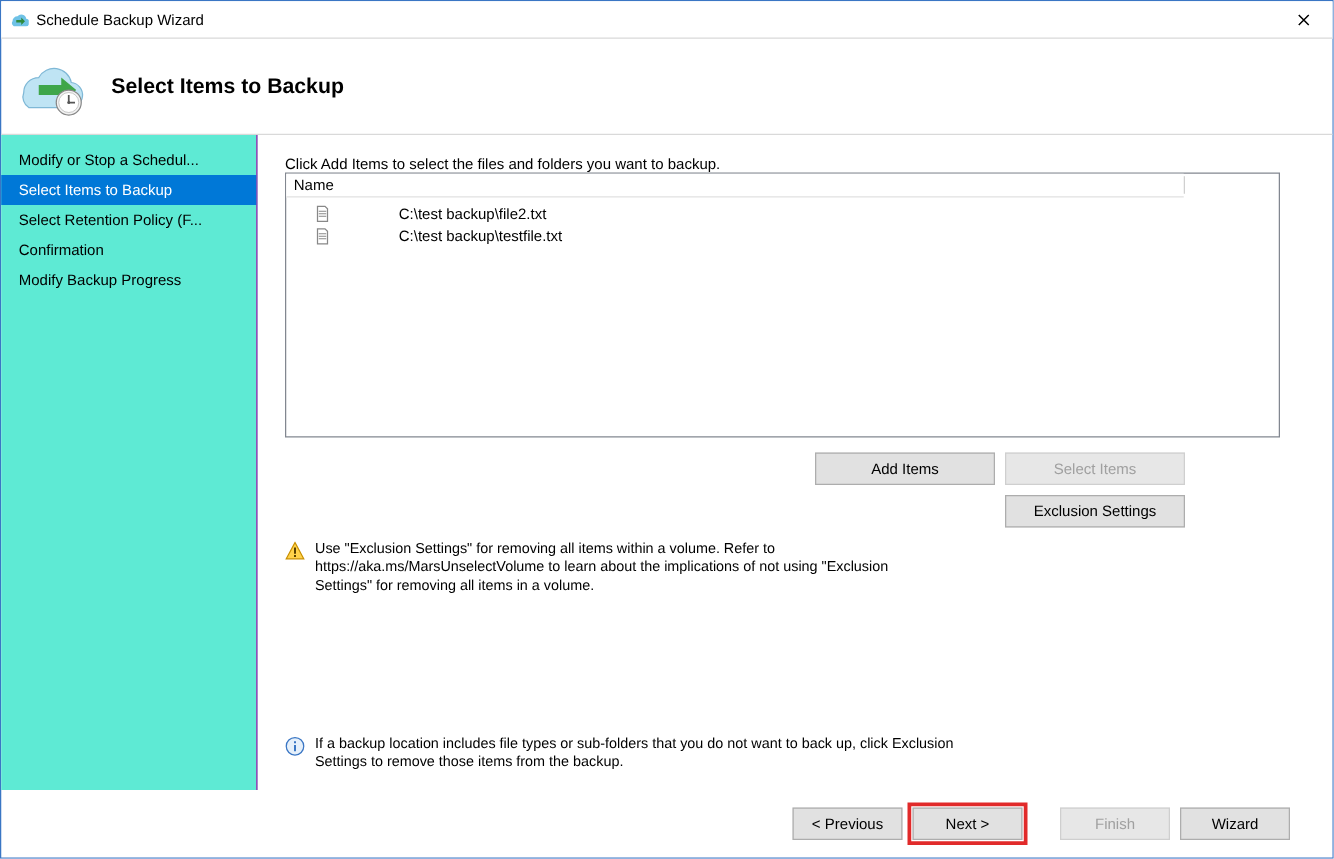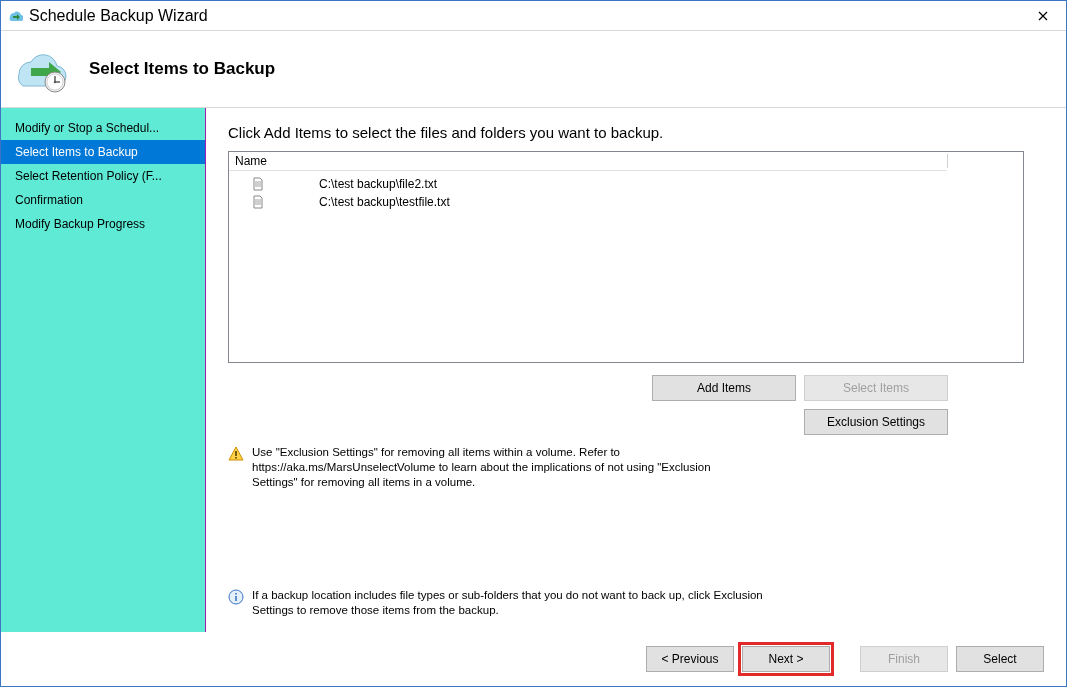--- a/index.html
+++ b/index.html
@@ -10,21 +10,21 @@
     background: #fff;
     display: flex; flex-direction: column;
     position: relative;
   }
   .titlebar {
     height: 30px; display: flex; align-items: center; padding: 0 0 0 6px;
     border-bottom: 1px solid #d9d9d9;
     background: #fff;
   }
   .titlebar .app-icon { width: 16px; height: 16px; margin-right: 6px; }
-  .titlebar .title { flex: 1; font-size: 16px; color: #000; }
+  .titlebar .title { flex: 1; font-size: 12px; color: #000; }
   .titlebar .close {
     width: 46px; height: 30px; display:flex; align-items:center; justify-content:center;
     cursor: default;
   }
   .titlebar .close svg { width: 10px; height: 10px; }
 
   .header-area {
     height: 76px; display: flex; align-items: center; padding-left: 10px;
   }
   .header-area .logo { width: 60px; height: 50px; margin-right: 18px; }
@@ -42,21 +42,21 @@
     padding: 4px 14px; font-size: 12px; color: #000; white-space: nowrap;
     overflow: hidden; text-overflow: ellipsis; cursor: default;
     line-height: 16px; margin-bottom:0px;
   }
   .step.selected { background: #0078d7; color: #fff; }
 
   .main {
     flex: 1; padding: 16px 22px 14px 22px; display: flex; flex-direction: column;
     position: relative; min-width:0;
   }
-  .instruction { font-size: 15px; margin-bottom: 10px; }
+  .instruction { font-size: 12px; }
 
   .listbox {
     border: 1px solid #828790; background: #fff;
     flex: 0 0 212px; display: flex; flex-direction: column;
     width: 796px;
   }
   .listbox .col-header {
     font-size: 12px; padding: 2px 6px; background: #fff;
     border-bottom: 1px solid #e1e1e1;
     position: relative;
@@ -81,21 +81,21 @@
 
   .note {
     display: flex; align-items: flex-start; gap: 8px; font-size: 11.5px;
     color: #000; margin-top: 10px; max-width: 520px; line-height: 15px;
   }
   .note .note-icon { width: 16px; height: 16px; flex: none; margin-top: 1px; }
   .note-info { margin-top: auto; padding-top: 40px; max-width:560px; }
 
   .footer {
     height: 54px; border-top: 0; display: flex; align-items: center;
-    justify-content: flex-end; gap: 8px; padding: 0 22px 0 0;
+    justify-content: flex-end; gap: 8px; padding: 0 34px 0 0;
   }
   .footer .btn { min-width: 88px; }
   .footer .btn.next-highlight { outline: 3px solid #e12a2a; outline-offset: 1px; }
   .footer .spacer { width: 14px; }
 </style>
 </head>
 <body>
 
 <div class="window">
 
@@ -200,16 +200,16 @@
       </div>
 
     </div>
   </div>
 
   <div class="footer">
     <button class="btn">&lt; Previous</button>
     <button class="btn next-highlight">Next &gt;</button>
     <div class="spacer"></div>
     <button class="btn disabled" disabled="">Finish</button>
-    <button class="btn">Select</button>
+    <button class="btn">Wizard</button>
   </div>
 
 </div>
 
 </body></html>

